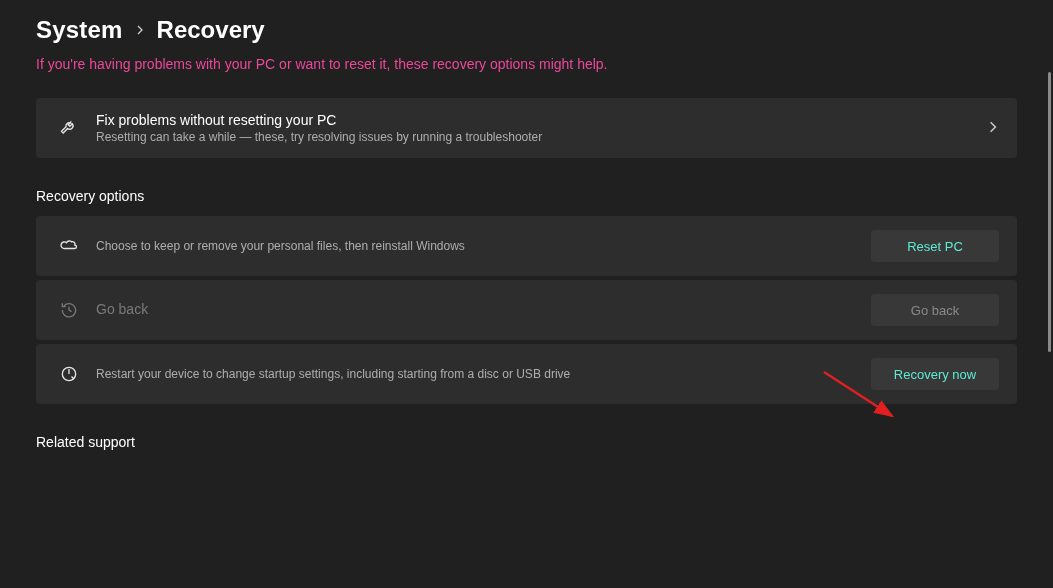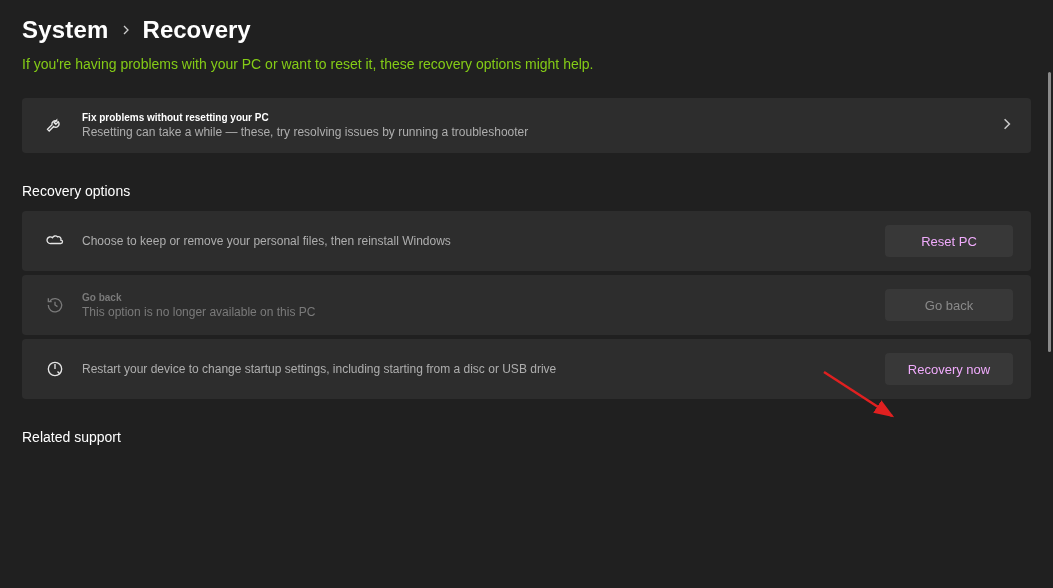--- a/index.html
+++ b/index.html
@@ -1,31 +1,31 @@
 <!DOCTYPE html>
 <html><head>
 <meta charset="utf-8">
 <style>
 html,body{margin:0;padding:0;width:1053px;height:588px;background:#202020;color:#fff;font-family:"Segoe UI",Arial,sans-serif;overflow:hidden}
-.page{padding:16px 22px;position:relative}
+.page{padding:16px 36px;position:relative}
 .breadcrumb{display:flex;align-items:center;gap:12px;margin-bottom:12px}
 .bc-parent{font-size:24px;font-weight:600;letter-spacing:.2px}
 .bc-sep{font-size:13px;color:#ccc}
 .bc-current{font-size:24px;font-weight:600}
-.intro{font-size:14px;color:#84cc16;margin-bottom:26px}
+.intro{font-size:14px;color:#ec4899;margin-bottom:26px}
 .card{background:#2d2d2d;border-radius:4px;display:flex;align-items:center;padding:14px 18px;margin-bottom:4px;position:relative}
 .card.disabled .card-title,.card.disabled .card-desc{color:#7a7a7a}
 .card-icon{width:30px;display:flex;align-items:center;justify-content:center;flex:0 0 30px;color:#e6e6e6}
 .card.disabled .card-icon{color:#7a7a7a}
 .card-icon svg{width:20px;height:20px}
 .card-body{flex:1;margin-left:12px}
-.card-title{font-size:10px;font-weight:700;color:#fff;margin-bottom:2px}
+.card-title{font-size:14px;font-weight:400;color:#fff;margin-bottom:2px}
 .card-desc{font-size:12px;color:#aeaeae}
 .card-action{margin-left:12px}
-.btn{background:#383838;border:none;color:#f0abfc;font-size:13px;padding:8px 0;border-radius:4px;min-width:128px;text-align:center;cursor:pointer;height:32px}
+.btn{background:#383838;border:none;color:#5eead4;font-size:13px;padding:8px 0;border-radius:4px;min-width:128px;text-align:center;cursor:pointer;height:32px}
 .btn.disabled{color:#8a8a8a;cursor:not-allowed}
 .chev{color:#c8c8c8;font-size:12px}
 .section-title{font-size:14px;font-weight:400;margin:30px 0 12px}
 .scrollbar{position:absolute;right:2px;top:72px;width:3px;height:280px;background:#8a8a8a;border-radius:2px}
 .arrow{position:absolute;pointer-events:none}
 .arrow svg{overflow:visible}
 </style>
 </head>
 <body>
 
@@ -78,21 +78,20 @@
 
   <div class="card disabled">
     <div class="card-icon">
       <svg viewBox="0 0 24 24" fill="none" stroke="currentColor" stroke-width="1.6">
           <path d="M4 12a8 8 0 1 0 2-5M4 4v4h4"></path>
           <path d="M12 8v4l3 2"></path>
         </svg>
     </div>
     <div class="card-body">
       <div class="card-title">Go back</div>
-      <div class="card-desc">This option is no longer available on this PC</div>
     </div>
     <div class="card-action">
       <button class="btn disabled">Go back</button>
     </div>
   </div>
 
   <div class="card">
     <div class="card-icon">
       <svg viewBox="0 0 24 24" fill="none" stroke="currentColor" stroke-width="1.6">
           <circle cx="12" cy="12" r="8"></circle>

